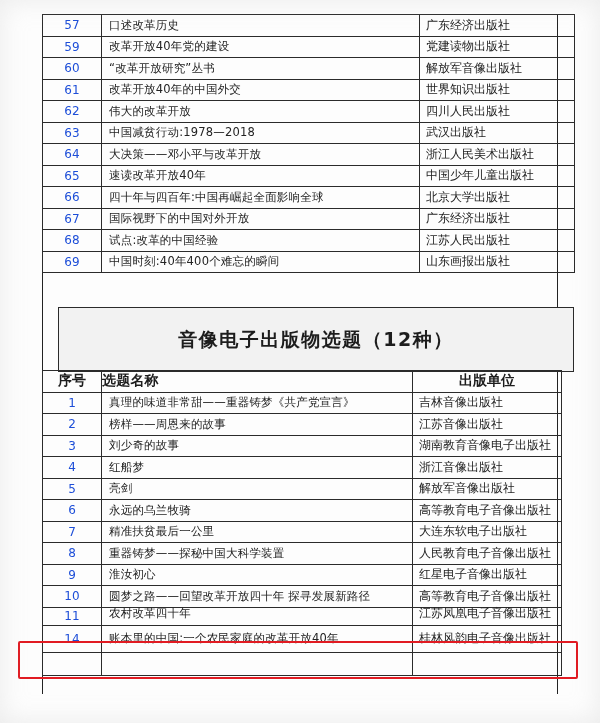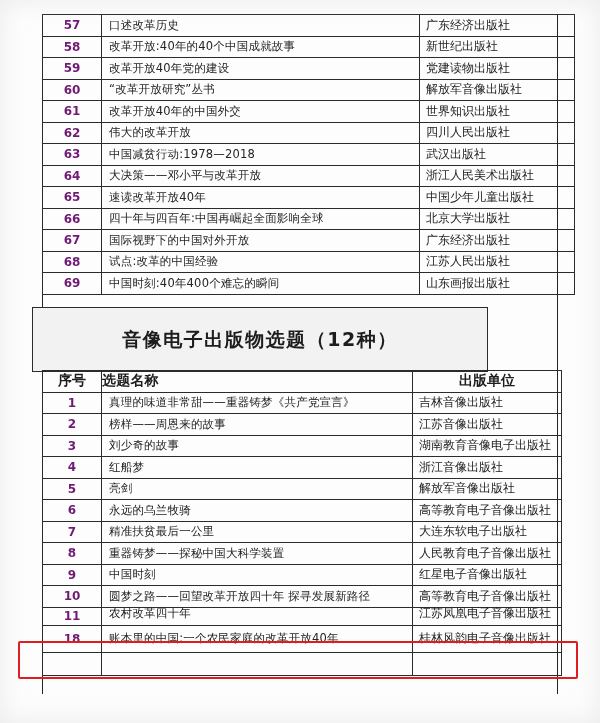--- a/index.html
+++ b/index.html
@@ -49,22 +49,21 @@
     left: 42px;
     top: 14px;
     width: 516px;
   }
   .sec-top table { width: 516px; }
   .sec-top td { height: 20.5px; }
   .c-no {
     width: 58px;
     text-align: center;
     font-size: 12px;
-    color: #701a75;
-    font-weight: bold;
+    color: #1d4ed8;
   }
   .c-title {
     width: 310px;
     padding-left: 7px !important;
     font-size: 11.5px;
     letter-spacing: 0.2px;
     color: #232323;
     white-space: nowrap;
     overflow: hidden;
   }
@@ -73,23 +72,23 @@
     padding-left: 6px !important;
     font-size: 12px;
     color: #232323;
     white-space: nowrap;
     overflow: hidden;
   }
 
   
   .banner-wrap {
     position: absolute;
-    left: 32px;
+    left: 58px;
     top: 307px;
-    width: 456px;
+    width: 516px;
     border-radius: 30px;
   }
   .banner {
     border: 1px solid #2b2b2b;
     height: 63px;
     display: flex;
     align-items: center;
     justify-content: center;
     background: #f2f2f2;
   }
@@ -161,25 +160,20 @@
 
   <div class="sec-top">
     <table class="tbl">
       <tbody>
         <tr>
           <td class="c-no">57</td>
           <td class="c-title">口述改革历史</td>
           <td class="c-pub">广东经济出版社</td>
         </tr>
         <tr>
-          <td class="c-no">58</td>
-          <td class="c-title">改革开放:40年的40个中国成就故事</td>
-          <td class="c-pub">新世纪出版社</td>
-        </tr>
-        <tr>
           <td class="c-no">59</td>
           <td class="c-title">改革开放40年党的建设</td>
           <td class="c-pub">党建读物出版社</td>
         </tr>
         <tr>
           <td class="c-no">60</td>
           <td class="c-title">“改革开放研究”丛书</td>
           <td class="c-pub">解放军音像出版社</td>
         </tr>
         <tr>
@@ -280,35 +274,35 @@
           <td class="c-title">精准扶贫最后一公里</td>
           <td class="c-pub">大连东软电子出版社</td>
         </tr>
         <tr>
           <td class="c-no">8</td>
           <td class="c-title">重器铸梦——探秘中国大科学装置</td>
           <td class="c-pub">人民教育电子音像出版社</td>
         </tr>
         <tr>
           <td class="c-no">9</td>
-          <td class="c-title">中国时刻</td>
+          <td class="c-title">淮汝初心</td>
           <td class="c-pub">红星电子音像出版社</td>
         </tr>
         <tr>
           <td class="c-no">10</td>
           <td class="c-title">圆梦之路——回望改革开放四十年 探寻发展新路径</td>
           <td class="c-pub">高等教育电子音像出版社</td>
         </tr>
         <tr class="row-clip">
           <td class="c-no">11</td>
           <td class="c-title">农村改革四十年</td>
           <td class="c-pub">江苏凤凰电子音像出版社</td>
         </tr>
         <tr class="row-last">
-          <td class="c-no">18</td>
+          <td class="c-no">14</td>
           <td class="c-title">账本里的中国:一个农民家庭的改革开放40年</td>
           <td class="c-pub">桂林风韵电子音像出版社</td>
         </tr>
         <tr class="row-tail">
           <td class="c-no"></td>
           <td class="c-title"></td>
           <td class="c-pub"></td>
         </tr>
       </tbody>
     </table>

